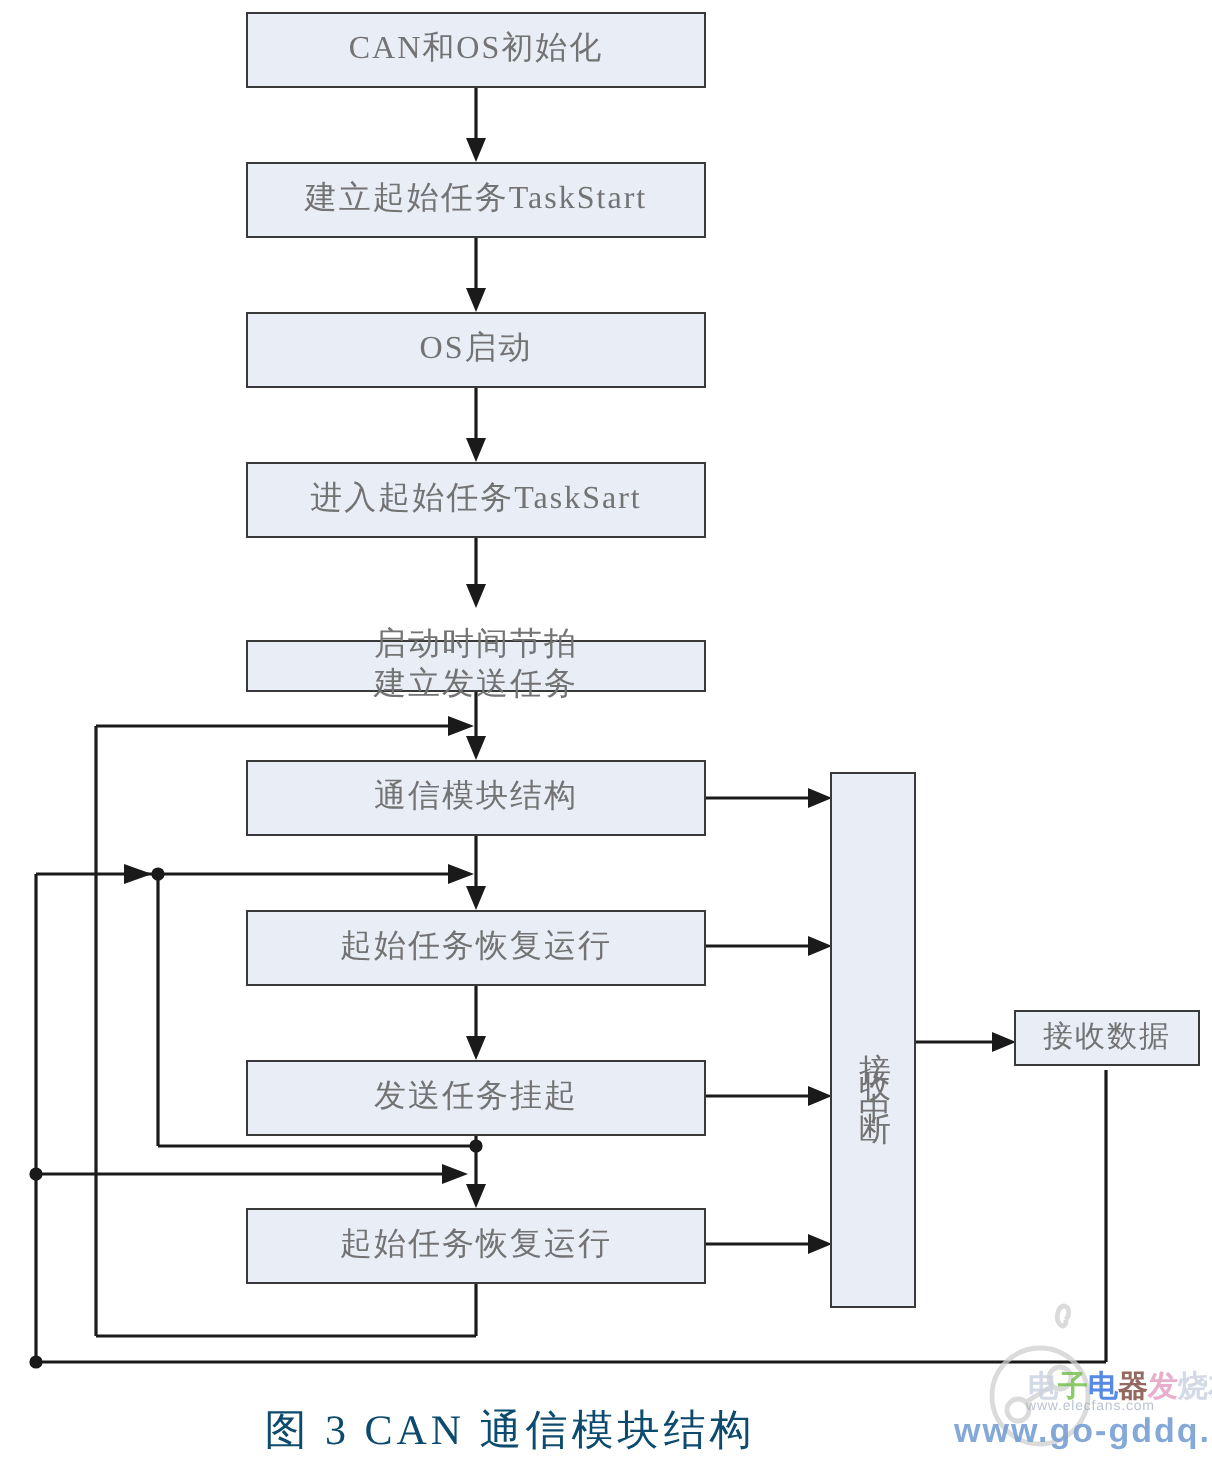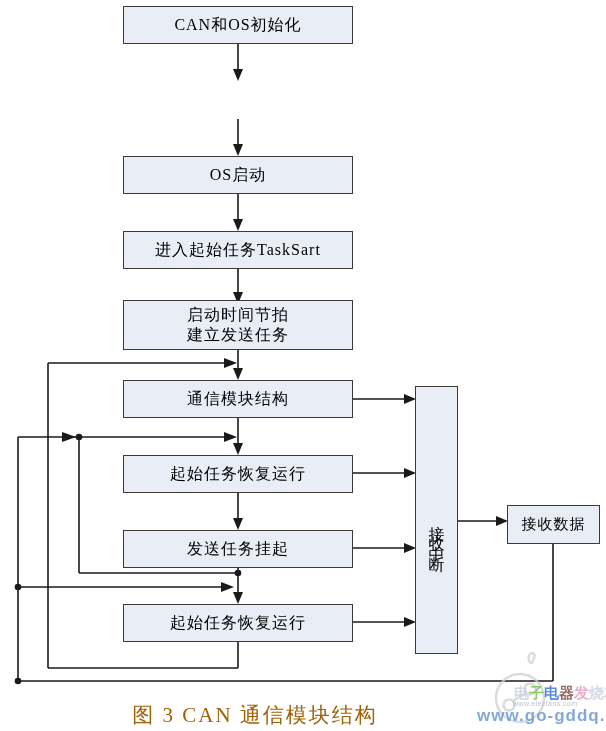--- a/index.html
+++ b/index.html
@@ -6,36 +6,36 @@
   .stage{
     position:relative;width:606px;height:731px;background:#ffffff;
     overflow:hidden;font-family:"Liberation Serif","DejaVu Serif",serif;
   }
   .wires{position:absolute;left:0;top:0;z-index:1;}
   .box{
     position:absolute;box-sizing:border-box;z-index:2;
     background:var(--box-fill,#e9edf6);
     border:1px solid var(--box-border,#3a3a3a);
     display:flex;align-items:center;justify-content:center;
-    color:#000000;font-size:16px;letter-spacing:1px;text-align:center;
+    color:#737373;font-size:16px;letter-spacing:1px;text-align:center;
     line-height:1.25;white-space:pre-line;
   }
   .flow{left:123px;width:230px;height:38px;}
   .tall{
     left:415px;top:386px;width:43px;height:268px;
     align-items:center;justify-content:center;
   }
   .tall .vtext{
     writing-mode:vertical-rl;text-orientation:upright;
     letter-spacing:10px;font-size:16px;margin-top:26px;
   }
-  .recv{left:507px;top:505px;width:93px;height:39px;font-size:15px;letter-spacing:1px;font-family:Liberation Serif, serif;}
+  .recv{left:507px;top:505px;width:93px;height:28px;font-size:15px;letter-spacing:1px;font-family:Liberation Serif, serif;}
   .caption{
     position:absolute;left:0;top:701px;width:510px;z-index:2;
-    text-align:center;font-size:21px;letter-spacing:2px;color:#a16207;
+    text-align:center;font-size:21px;letter-spacing:2px;color:#0c4a6e;
   }
   .watermark{position:absolute;left:0;top:0;width:606px;height:731px;z-index:3;pointer-events:none;}
   .wm-logo{position:absolute;left:489px;top:648px;opacity:.75;}
   .wm-brand{
     position:absolute;left:514px;top:684px;font-size:15px;font-weight:bold;
     font-family:"Liberation Sans","DejaVu Sans",sans-serif;
     letter-spacing:0;white-space:nowrap;opacity:.8;
   }
   .wm-small{
     position:absolute;left:513px;top:700px;font-size:7px;color:#aab4c4;
@@ -107,23 +107,24 @@
     </g>
     <g fill="#1a1a1a">
       <circle cx="79" cy="437" r="3.3"></circle>
       <circle cx="238" cy="573" r="3.3"></circle>
       <circle cx="18" cy="587" r="3.3"></circle>
       <circle cx="18" cy="681" r="3.3"></circle>
     </g>
   </svg>
 
   <div class="box flow" style="top:6px">CAN和OS初始化</div>
+  <div class="box flow" style="top:81px">建立起始任务TaskStart</div>
   <div class="box flow" style="top:156px">OS启动</div>
   <div class="box flow" style="top:231px">进入起始任务TaskSart</div>
-  <div class="box flow" style="top:300px;height:50px">启动时间节拍
+  <div class="box flow" style="top:320px;height:26px">启动时间节拍
 建立发送任务</div>
   <div class="box flow" style="top:380px">通信模块结构</div>
   <div class="box flow" style="top:455px">起始任务恢复运行</div>
   <div class="box flow" style="top:604px">起始任务恢复运行</div>
   <div class="box flow" style="top:530px">发送任务挂起</div>
 
   <div class="box tall">
     <span class="vtext">接收中断</span>
   </div>
   <div class="box recv">接收数据</div>

